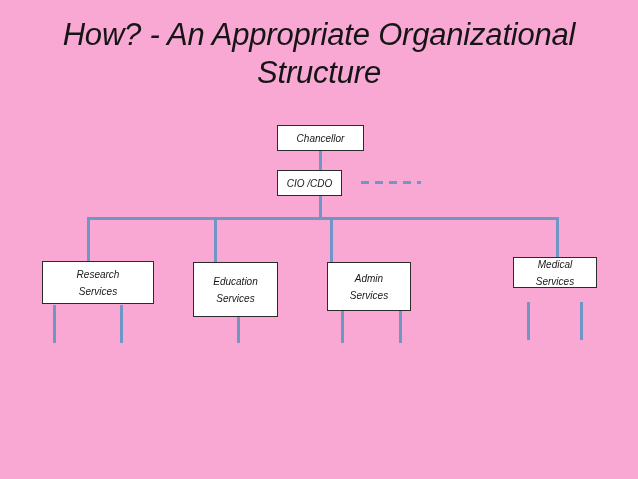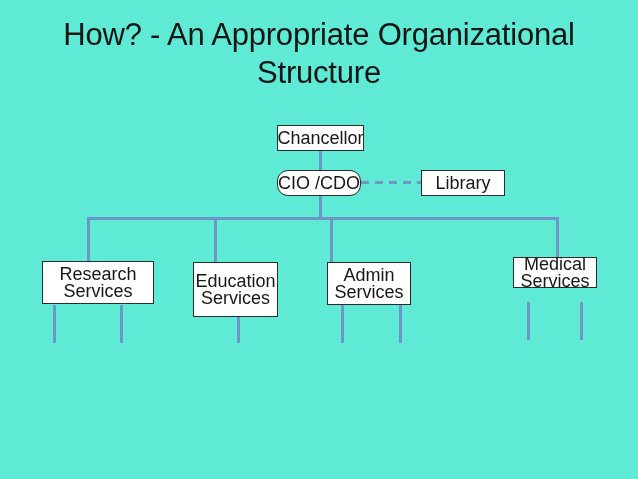--- a/index.html
+++ b/index.html
@@ -4,23 +4,24 @@
 <style>
   html, body {
     margin: 0;
     padding: 0;
     background: #ffffff;
   }
   #slide {
     position: relative;
     width: 638px;
     height: 479px;
-    background: #5eead4;
+    background: #f9a8d4;
     overflow: hidden;
     font-family: "Liberation Sans", sans-serif;
+    font-style: italic;
   }
 
   
   #title {
     position: absolute;
     left: 28px;
     top: 16px;
     width: 582px;
     text-align: center;
     font-family: "Liberation Sans", sans-serif;
@@ -33,21 +34,21 @@
   }
 
   
   .node {
     position: absolute;
     box-sizing: border-box;
     border: 1.3px solid #2b2b2b;
     background: #ffffff;
     color: #171717;
     font-family: "Liberation Sans", sans-serif;
-    font-size: 18px;
+    font-size: 10px;
     line-height: 17px;
     display: flex;
     align-items: center;
     justify-content: center;
     text-align: center;
     z-index: 4;
     white-space: pre-line;
   }
 
   
@@ -94,29 +95,28 @@
   <div class="conn v" style="left:237px; top:305px; height:38px;"></div>
 
   <div class="conn v" style="left:341px; top:305px; height:38px;"></div>
   <div class="conn v" style="left:399px; top:305px; height:38px;"></div>
 
   <div class="conn v" style="left:527px; top:302px; height:38px;"></div>
   <div class="conn v" style="left:580px; top:302px; height:38px;"></div>
 
   <div class="node" style="left:277px; top:125px; width:87px; height:26px;">Chancellor</div>
 
-  <div class="node" style="left:277px; top:170px; width:84px; height:26px;border-radius:11px;">CIO /CDO</div>
+  <div class="node" style="left:277px; top:170px; width:65px; height:26px;">CIO /CDO</div>
 
-  <div class="node" style="left:421px; top:170px; width:84px; height:26px;">Library</div>
 
   <div class="node" style="left:42px; top:261px; width:112px; height:43px;">Research
 Services</div>
 
   <div class="node" style="left:193px; top:262px; width:85px; height:55px;">Education
 Services</div>
 
-  <div class="node" style="left:327px; top:262px; width:84px; height:43px;">Admin
+  <div class="node" style="left:327px; top:262px; width:84px; height:49px;">Admin
 Services</div>
 
   <div class="node" style="left:513px; top:257px; width:84px; height:31px;">Medical
 Services</div>
 
 </div>
 
 </body></html>

